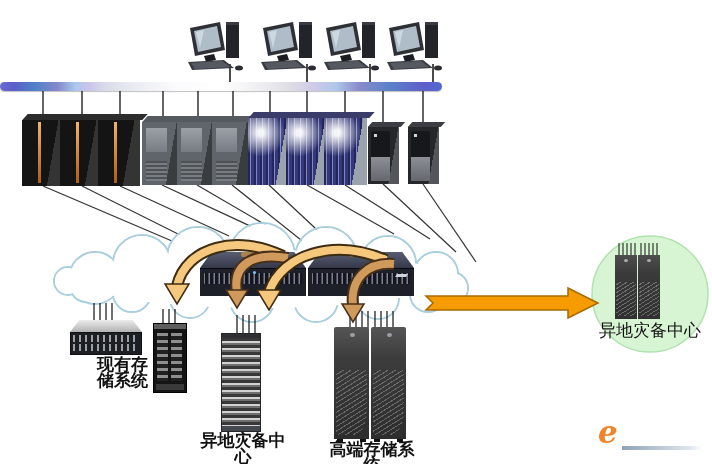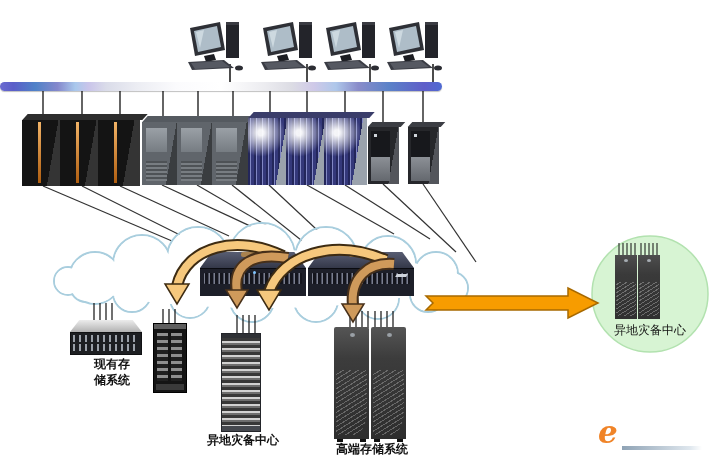--- a/index.html
+++ b/index.html
@@ -82,21 +82,21 @@
     background:linear-gradient(90deg,#111 0 6px,transparent 6px calc(100% - 6px),#111 calc(100% - 6px));}
 
   .drtower{position:absolute;width:22px;height:64px;
     background:linear-gradient(180deg,#4e4e4e 0%,#3a3a3a 30%,#303030 100%);}
   .drtower::after{content:'';position:absolute;left:1px;right:1px;top:42%;bottom:3px;
     background:repeating-linear-gradient(-32deg,rgba(0,0,0,0) 0 2.5px,rgba(180,180,180,.45) 2.5px 3.4px);}
   .drtower .dot{position:absolute;left:50%;top:4px;width:4px;height:3px;margin-left:-2px;
     background:#a7adb3;border-radius:50%;}
 
   
-  .lbl{position:absolute;font-size:12px;font-weight:bold;color:#111;text-align:center;line-height:16px;}
+  .lbl{position:absolute;font-size:17px;font-weight:bold;color:#111;text-align:center;line-height:16px;}
 
   
   #logo{left:598px;top:420px;width:112px;height:38px;}
   .logo-e{position:absolute;left:0;top:-6px;font:italic bold 31px "DejaVu Serif","Liberation Serif",serif;color:#f08428;}
   .logo-rest{position:absolute;left:21px;top:5px;font:italic bold 17px "DejaVu Sans","Liberation Sans",sans-serif;color:#21356b;letter-spacing:.5px;white-space:nowrap;}
   .logo-k{color:#f08428;}
   .logo-bar{position:absolute;left:24px;top:26px;width:80px;height:4px;
     background:linear-gradient(90deg,#8fa3b5,#dfe7ee 85%,rgba(255,255,255,0));}
 </style>
 </head>
@@ -321,21 +321,21 @@
       </div>
   </div>
 
   <div class="drtower abs" style="left:615px;top:255px;">
       <div class="dot"></div>
     </div>
   <div class="drtower abs" style="left:638px;top:255px;">
       <div class="dot"></div>
     </div>
 
-  <div class="lbl" style="left:76px;top:356px;width:72px;">
+  <div class="lbl" style="left:76px;top:356px;width:72px;text-align:right;">
     <span>现有存</span><br>
     <span>储系统</span>
   </div>
   <div class="lbl" style="left:195px;top:432px;width:96px;">
     <span>异地灾备中心</span>
   </div>
   <div class="lbl" style="left:324px;top:441px;width:96px;">
     <span>高端存储系统</span>
   </div>
   <div class="lbl" style="left:590px;top:322px;width:120px;font-weight:normal;">

